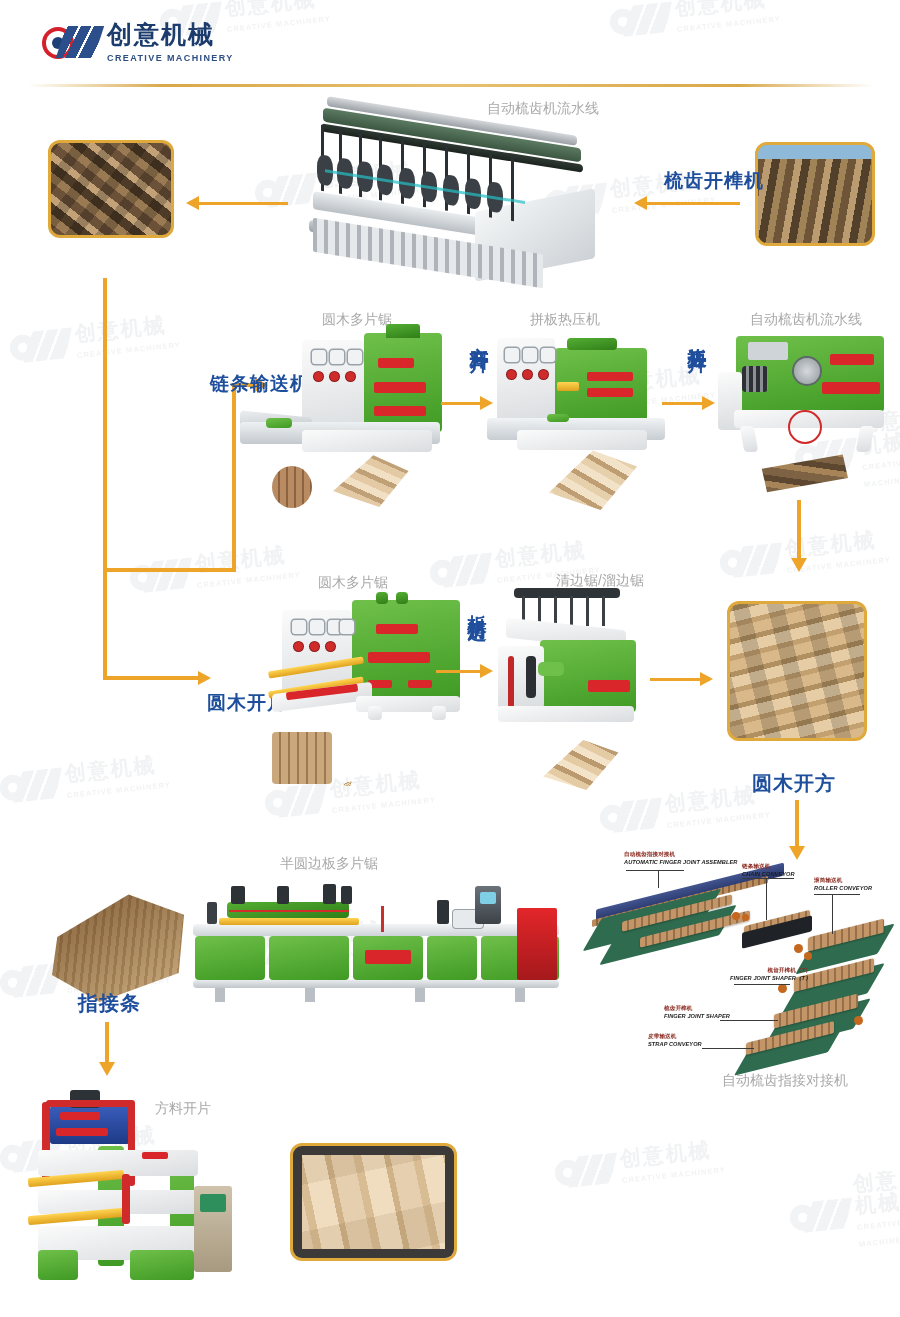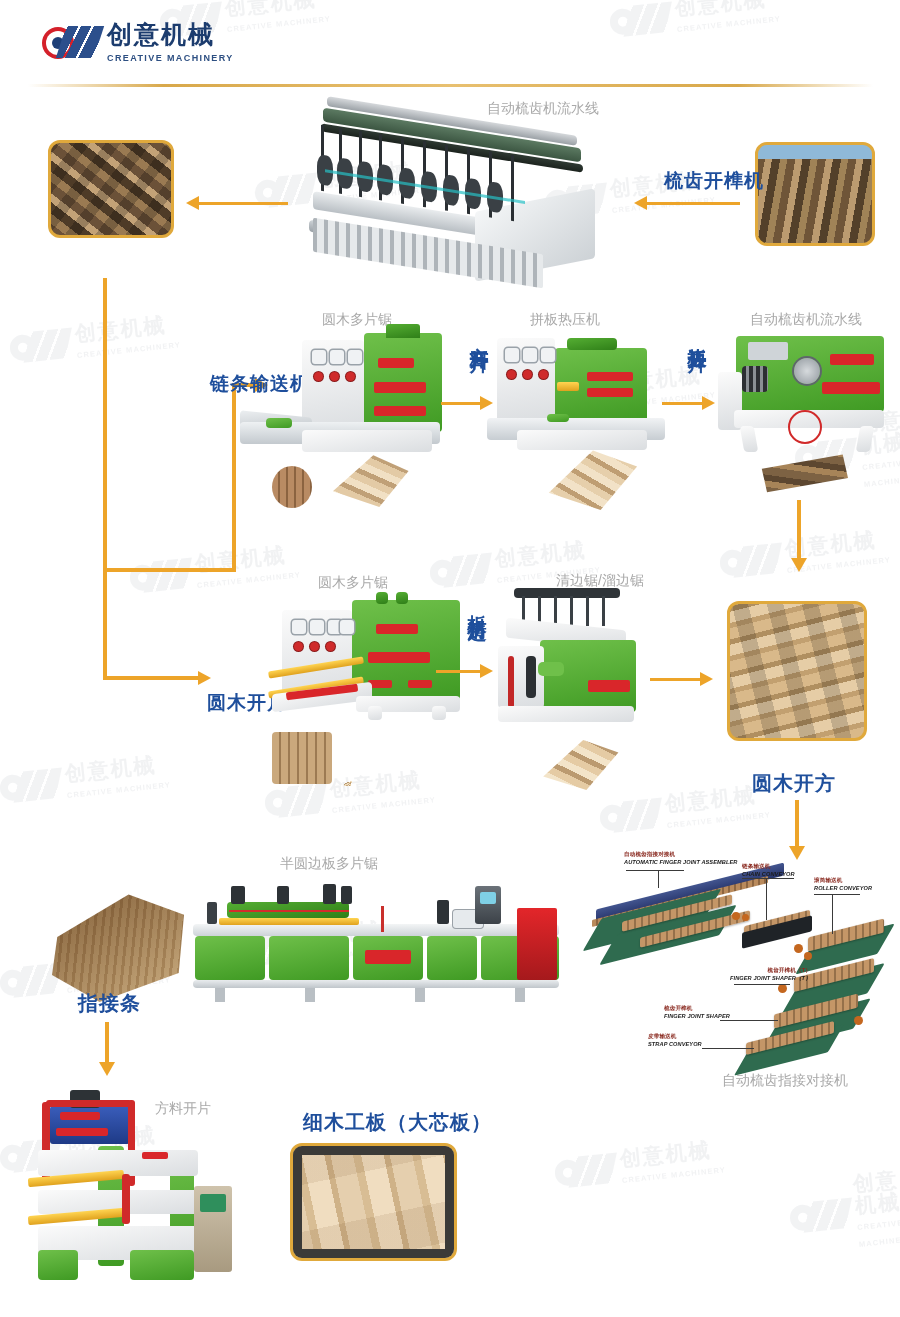--- a/index.html
+++ b/index.html
@@ -609,18 +609,17 @@
     <div class="yellowbar" style="left:-2px; top:84px; width:96px; height:9px; transform:rotate(-5deg);"></div>
     <div class="yellowbar" style="left:-2px; top:122px; width:96px; height:9px; transform:rotate(-5deg);"></div>
     <div style="position:absolute;left:92px;top:84px;width:8px;height:50px;background:#d02a2a;border-radius:3px;"></div>
     <div class="m-body green" style="left:8px; top:160px; width:40px; height:30px;"></div>
     <div class="m-body green" style="left:100px; top:160px; width:64px; height:30px;"></div>
     <div class="m-body" style="left:164px; top:96px; width:38px; height:86px; background:linear-gradient(#cfc3ac,#a89a80); border-radius:3px;"></div>
     <div style="position:absolute;left:170px;top:104px;width:26px;height:18px;background:#2f8f5c;border-radius:2px;"></div>
     <div class="redplate" style="left:112px; top:62px; width:26px; height:7px;"></div>
   </div>
 
-  <div class="lbl lbl-blue-lg" style="left:303px; top:1109px;">细木工板（大芯板）</div>
   <div class="photo ph-board" style="left:290px; top:1143px; width:167px; height:118px;">
     <div class="ph-board-dark"></div>
   </div>
 
 </div>
 
 </body></html>

